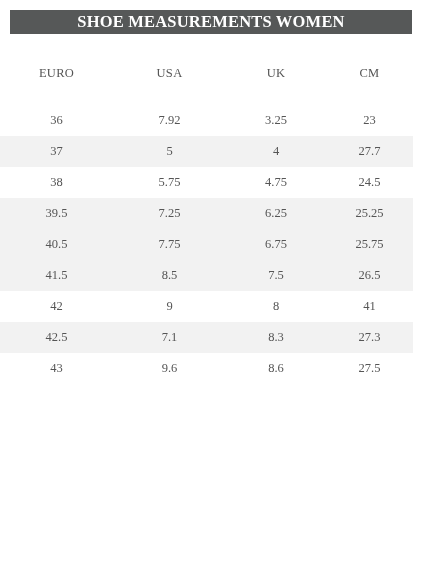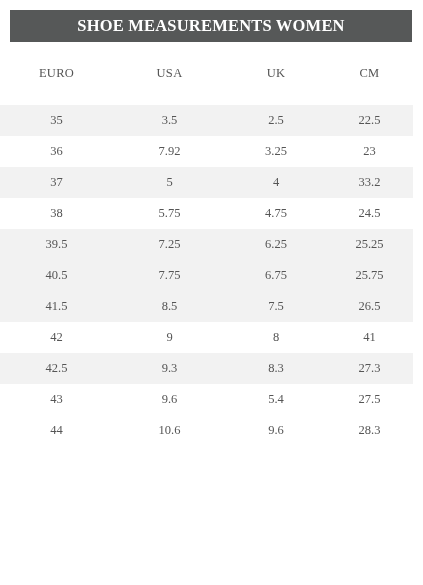--- a/index.html
+++ b/index.html
@@ -21,21 +21,21 @@
     height: 585px;
     background: #ffffff;
   }
 
   
   .title-bar {
     position: absolute;
     left: 10px;
     top: 10px;
     width: 402px;
-    height: 32px;
+    height: 24px;
     background: #565858;
     display: flex;
     align-items: center;
     justify-content: center;
   }
   .title-text {
     color: #ffffff;
     font-size: 16.5px;
     font-weight: bold;
     letter-spacing: 0.2px;
@@ -100,37 +100,31 @@
     </colgroup>
     <thead>
       <tr>
         <th>EURO</th>
         <th>USA</th>
         <th>UK</th>
         <th>CM</th>
       </tr>
     </thead>
     <tbody>
-        <tr class="band-shaded">
-          <td>35</td>
-          <td>3.5</td>
-          <td>2.5</td>
-          <td>22.5</td>
-        </tr>
         <tr class="band-plain">
           <td>36</td>
           <td>7.92</td>
           <td>3.25</td>
           <td>23</td>
         </tr>
         <tr class="band-shaded">
           <td>37</td>
           <td>5</td>
           <td>4</td>
-          <td>33.2</td>
+          <td>27.7</td>
         </tr>
         <tr class="band-plain">
           <td>38</td>
           <td>5.75</td>
           <td>4.75</td>
           <td>24.5</td>
         </tr>
         <tr class="band-shaded">
           <td>39.5</td>
           <td>7.25</td>
@@ -150,32 +144,26 @@
           <td>26.5</td>
         </tr>
         <tr class="band-plain">
           <td>42</td>
           <td>9</td>
           <td>8</td>
           <td>41</td>
         </tr>
         <tr class="band-shaded">
           <td>42.5</td>
-          <td>9.3</td>
+          <td>7.1</td>
           <td>8.3</td>
           <td>27.3</td>
         </tr>
         <tr class="band-plain">
           <td>43</td>
           <td>9.6</td>
-          <td>5.4</td>
+          <td>8.6</td>
           <td>27.5</td>
-        </tr>
-        <tr class="band-plain">
-          <td>44</td>
-          <td>10.6</td>
-          <td>9.6</td>
-          <td>28.3</td>
         </tr>
       </tbody>
   </table>
 
 </div>
 
 </body></html>

